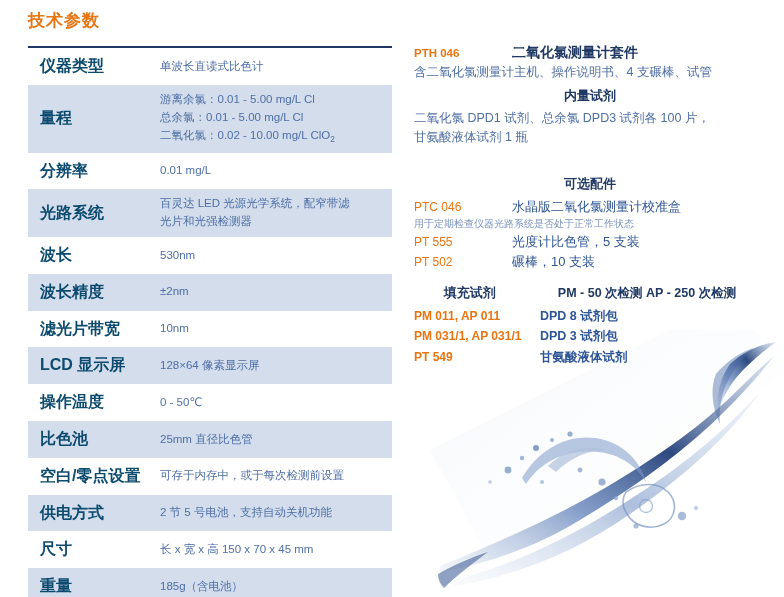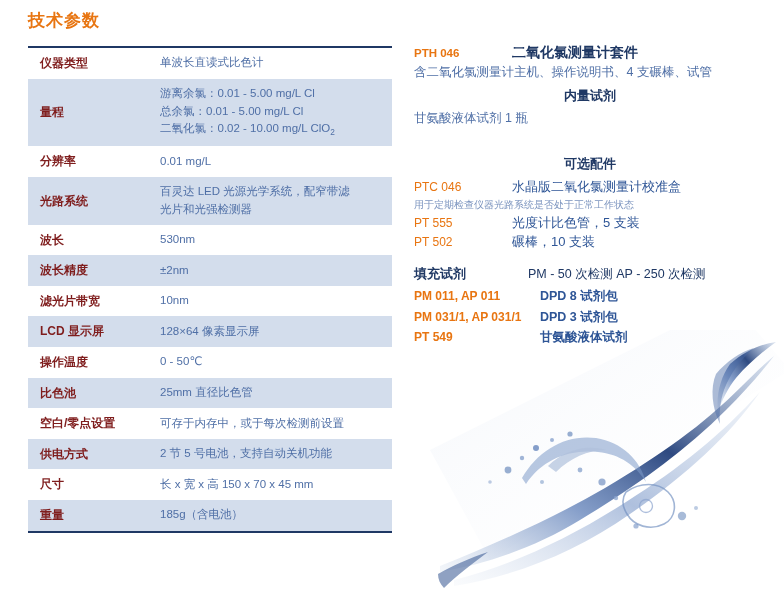--- a/index.html
+++ b/index.html
@@ -55,23 +55,23 @@
   table.spec tr.plain  { background: #FFFFFF; }
   table.spec td {
     vertical-align: middle;
     padding: 6px 0 6px 0;
     font-size: 11.5px;
     line-height: 1.55;
   }
   table.spec td.k {
     width: 112px;
     padding-left: 12px;
-    color: #7f1d1d;
-    font-weight: bold;
-    font-size: 12px;
+    color: #0c4a6e;
+    font-weight: bold;
+    font-size: 16px;
   }
   table.spec td.v {
     color: #4F6FA6;
     padding-left: 8px;
     padding-right: 6px;
   }
   table.spec td.v .ln { display: block; }
   sub { font-size: 0.72em; vertical-align: sub; }
 
   
@@ -121,31 +121,32 @@
     color: #7A93BE;
     font-size: 10px;
     line-height: 1.6;
   }
   .gap-sm { height: 8px; }
   .gap-lg { height: 22px; }
   .fill-head {
     display: flex;
     align-items: baseline;
     line-height: 1.9;
+    justify-content: center;
   }
   .fill-head .lbl {
     color: #1F3864;
     font-weight: bold;
     font-size: 13px;
     width: 98px;
     flex: 0 0 98px;
   }
   .fill-head .val {
     color: #1F3864;
-    font-weight: normal;
+    font-weight: bold;
     font-size: 12.5px;
     margin-left: 16px;
   }
   .ord-row2 {
     display: flex;
     align-items: baseline;
     line-height: 1.62;
     font-weight: bold;
   }
   .ord-row2 .code2 {
@@ -329,20 +330,21 @@
         <span class="desc b">二氧化氯测量计套件</span>
       </div>
       <div class="body-txt">
         <span class="ln">含二氧化氯测量计主机、操作说明书、4 支碾棒、试管</span>
       </div>
     </div>
 
     <div class="ord-block">
       <div class="sub-head">内量试剂</div>
       <div class="body-txt">
+        <span class="ln">二氧化氯 DPD1 试剂、总余氯 DPD3 试剂各 100 片，</span>
         <span class="ln">甘氨酸液体试剂 1 瓶</span>
       </div>
     </div>
 
     <div class="gap-lg"></div>
 
     <div class="ord-block">
       <div class="sub-head">可选配件</div>
       <div id="optional-list">
           <div class="ord-row">

